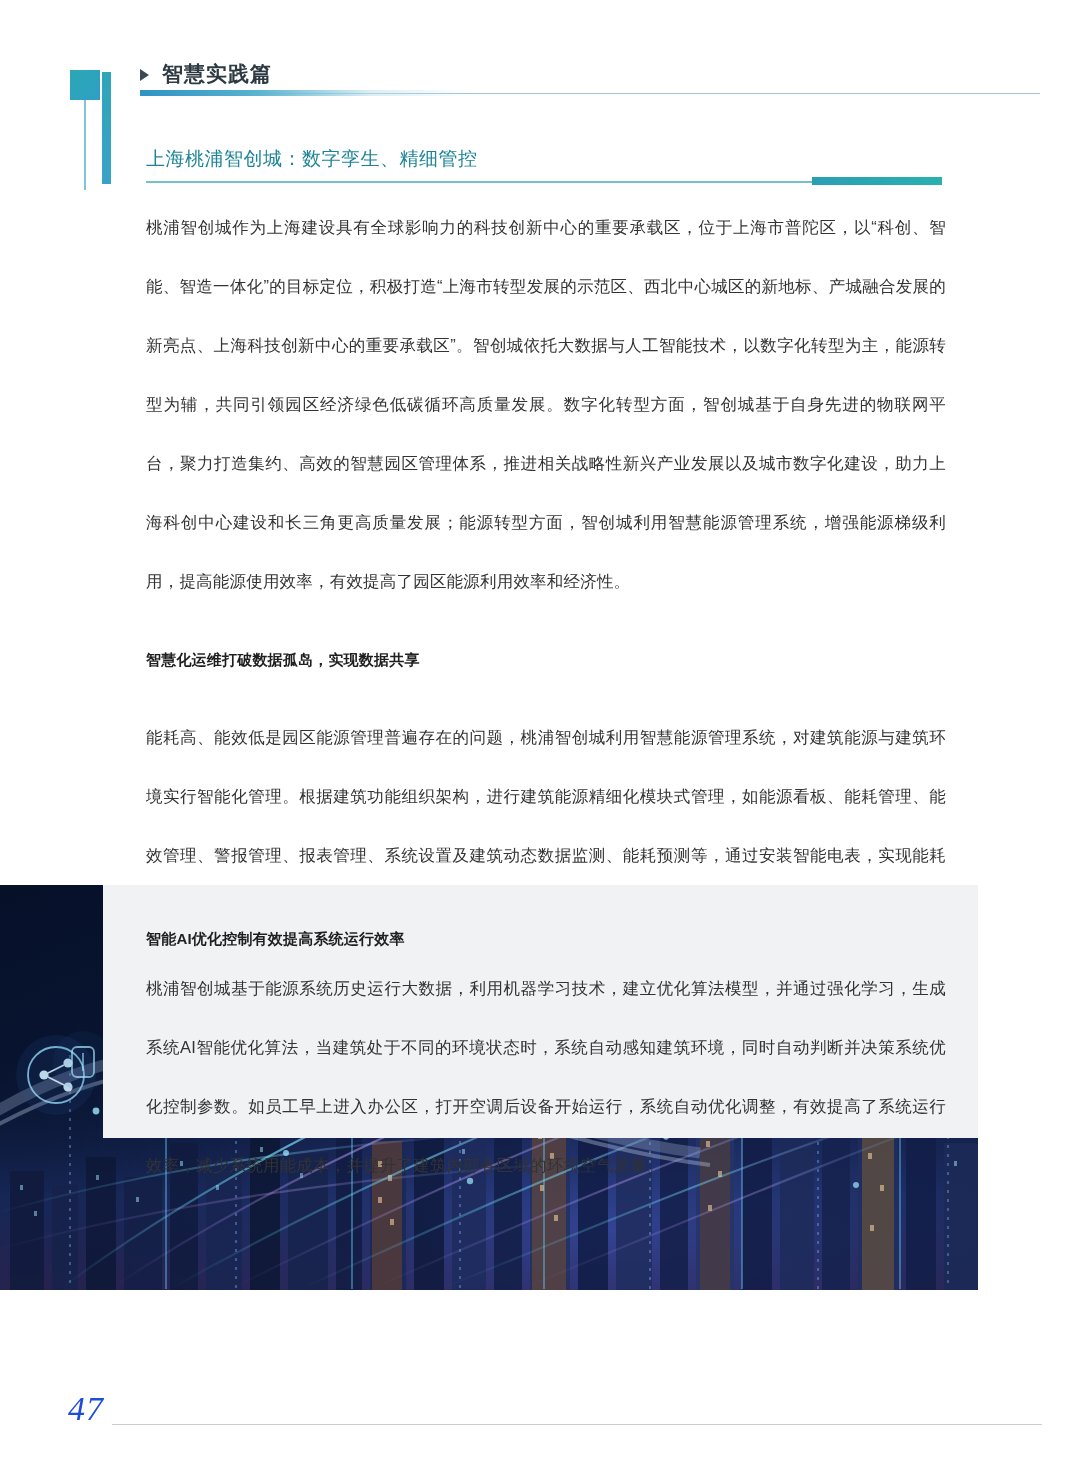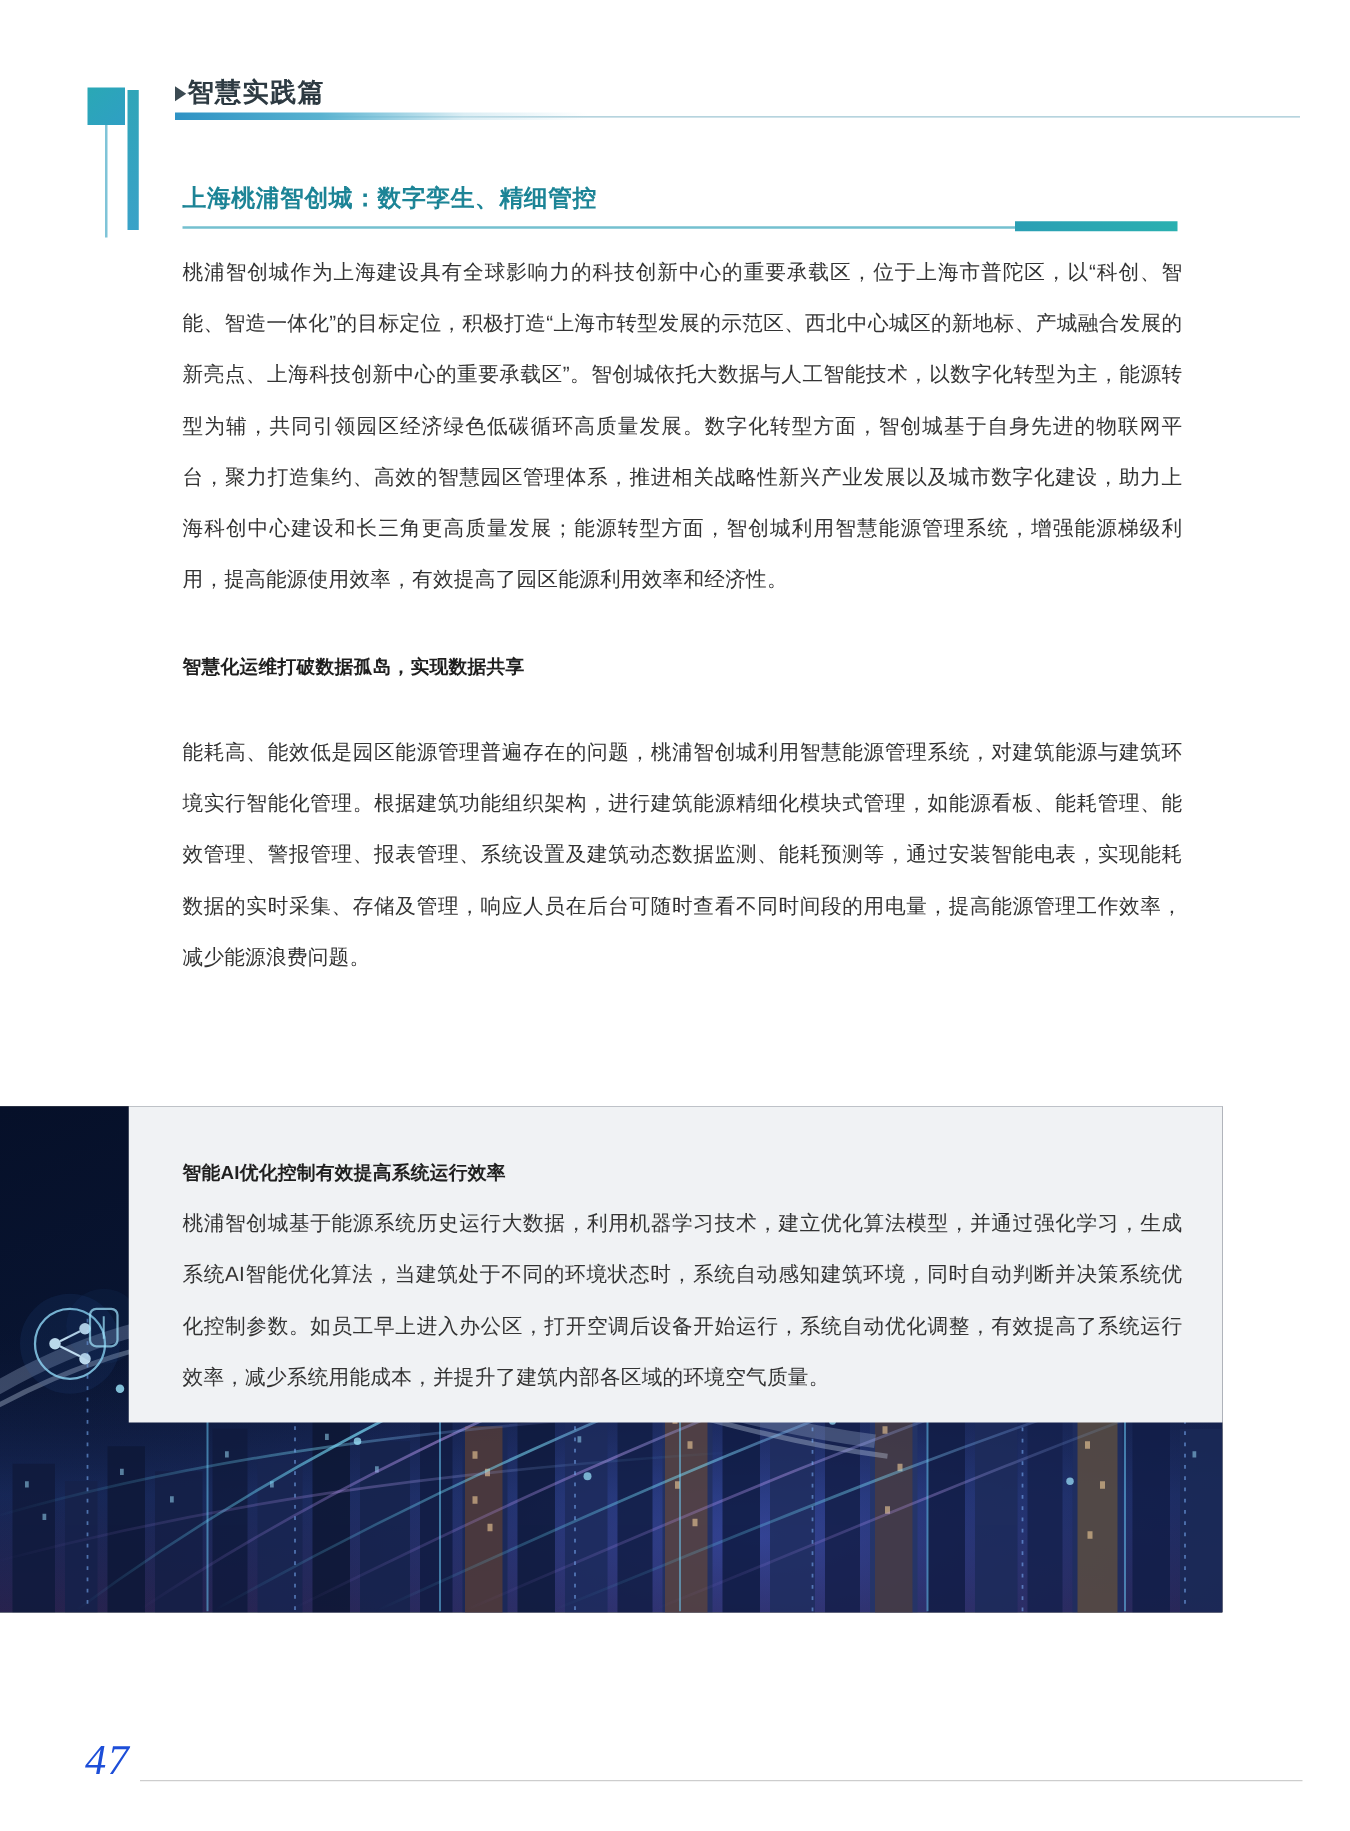--- a/index.html
+++ b/index.html
@@ -46,21 +46,21 @@
     background: linear-gradient(180deg, #2fa5b8 0%, #3aa2c8 100%);
   }
 
   
   .runhead {
     position: absolute;
     left: 140px;
     top: 60px;
     display: flex;
     align-items: center;
-    gap: 1px;
+    gap: 13px;
   }
   .runhead-tri {
     width: 0;
     height: 0;
     border-left: 9px solid #3b4a52;
     border-top: 6px solid transparent;
     border-bottom: 6px solid transparent;
     margin-top: 2px;
   }
   .runhead-text {
@@ -86,21 +86,21 @@
     height: 6px;
     background: linear-gradient(90deg, #2e92c4 0%, #58b2d0 35%, rgba(190,224,236,0.55) 70%, rgba(255,255,255,0) 100%);
   }
 
   
   .sec-title {
     position: absolute;
     left: 146px;
     top: 146px;
     font-size: 19px;
-    font-weight: bold;
+    font-weight: normal;
     color: #1c8496;
     letter-spacing: 0.5px;
   }
   .sec-title-rule {
     position: absolute;
     left: 146px;
     top: 181px;
     width: 795px;
     height: 1.5px;
     background: #74c0cf;
@@ -117,21 +117,21 @@
   
   .content {
     position: absolute;
     left: 146px;
     top: 198px;
     width: 800px;
   }
 
   p.body {
     font-size: 16.5px;
-    line-height: 41px;
+    line-height: 59px;
     color: #333333;
     text-align: justify;
     text-justify: inter-character;
     letter-spacing: 0.2px;
   }
 
   h3.subhead {
     font-size: 15px;
     font-weight: bold;
     color: #1f1f1f;

